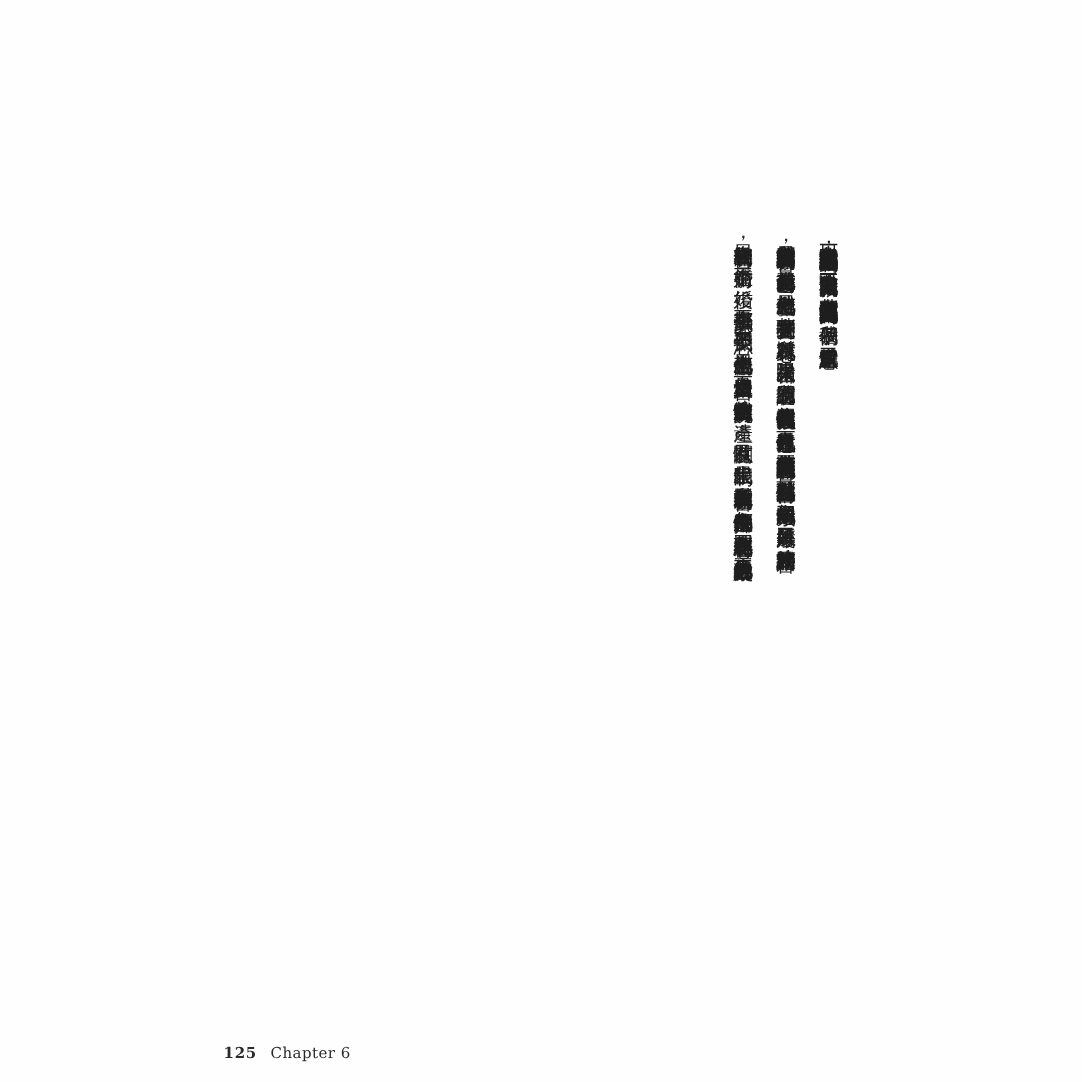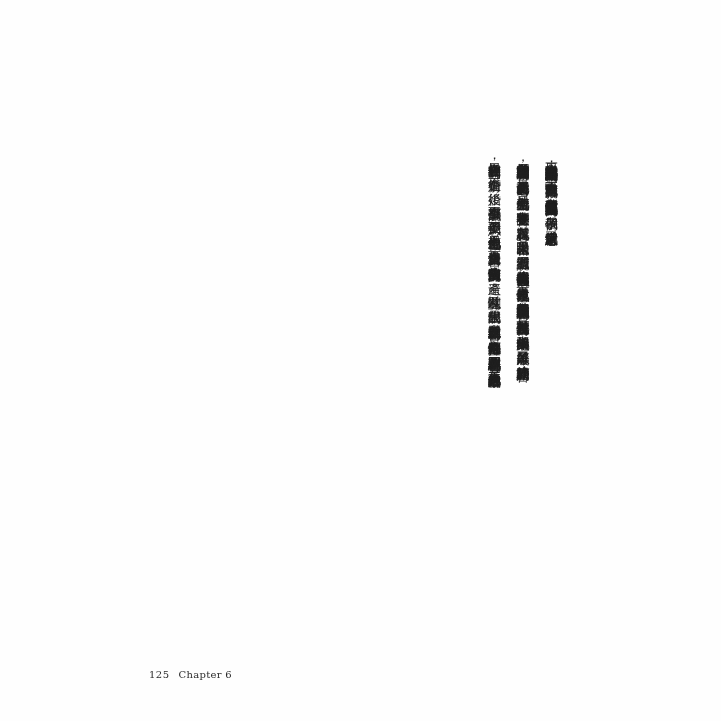--- a/index.html
+++ b/index.html
@@ -42,26 +42,27 @@
     position: absolute;
     left: 149px;
     top: 669px;
     display: flex;
     align-items: baseline;
     gap: 9px;
     color: #2b2b2b;
   }
   .footer .page-num {
     font-size: 10px;
-    font-weight: normal;
+    font-weight: bold;
     letter-spacing: 0.5px;
   }
   .footer .chapter {
     font-size: 10px;
     letter-spacing: 0.3px;
+    margin-top: 28px;
   }
 </style>
 </head>
 <body>
 
 <div class="page">
 
   <div class="text-block">
     <p>日土九十代表當事人太陽的自我意識一定會受到土星的父權壓制，大家不要以為「父權」就等同「父親」，其實所有的社會主體的權威體制都屬於土星的父權範圍內。我舉一個例子，大家就會了解這個意思了。</p>
     <p>我們之前在日火合相時討論過英國的菲利普親王，也就是伊莉莎白女王的老公，他就有日土九十的相位。菲利普本身太陽在雙子，所以其實很花心，太陽又跟火星合相，我們上回有說過，這個相位代表當事人會有比較強的性欲，而且看起來也比較性感。其實伊莉莎白女王在很年輕的時候就認識了菲利普，她對菲利普可以說是一見鍾情，但由於那個時候年紀太小，所以又等了好幾年，才終於如願跟菲利普結婚。</p>

